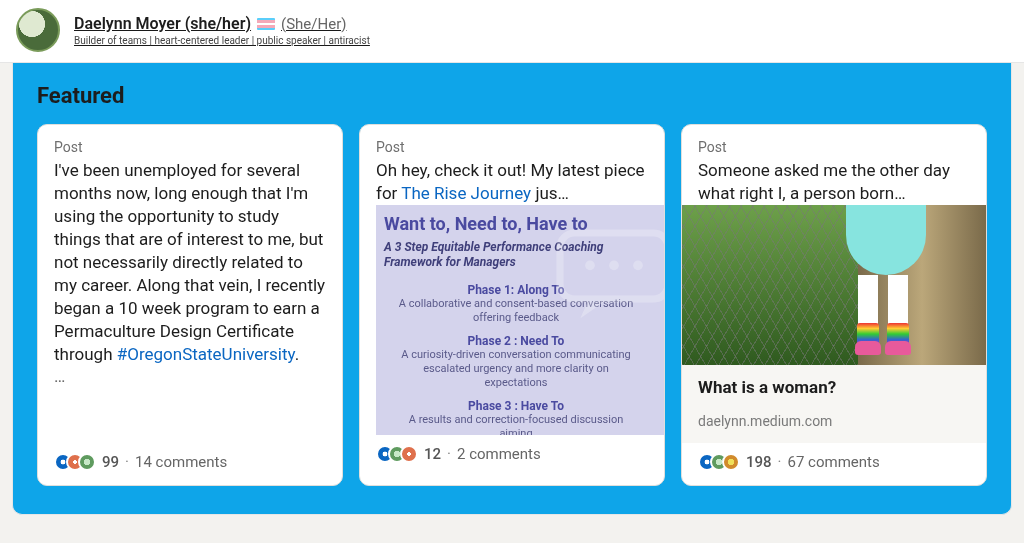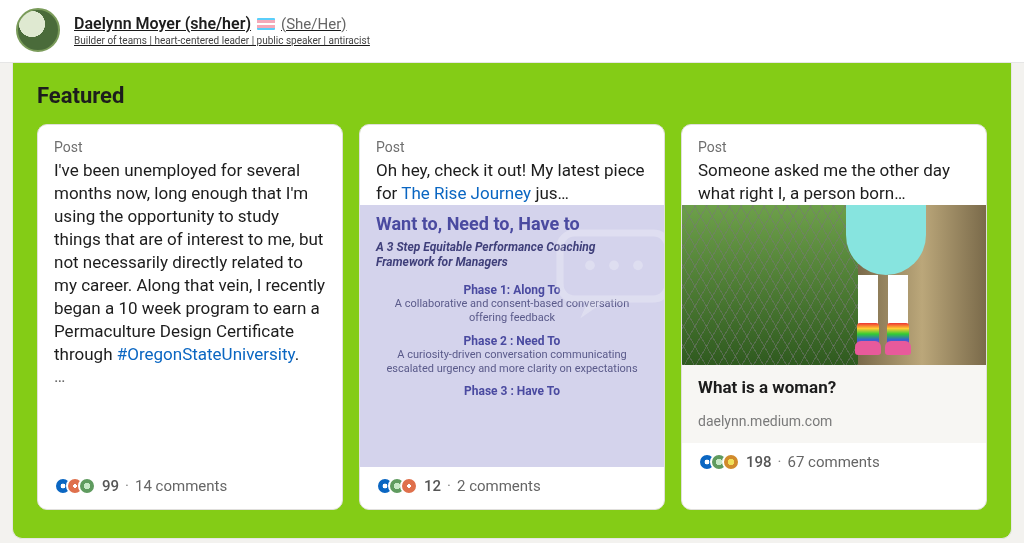--- a/index.html
+++ b/index.html
@@ -31,21 +31,21 @@
   .pronoun-parens { font-weight: 400; color: #666; font-size: 15px; }
   .headline { font-size: 10px; color: #444; margin-top: 2px; }
 
   .flag-icon {
     width: 18px; height: 12px; display: inline-block;
     background: linear-gradient(to bottom,#5bcefa 0 20%,#f5a9b8 20% 40%,#fff 40% 60%,#f5a9b8 60% 80%,#5bcefa 80% 100%);
     border-radius: 1px;
   }
 
   .main-card {
-    background: #84cc16;
+    background: #0ea5e9;
     margin: 0 12px 10px 12px;
     border-radius: 0 0 10px 10px;
     padding: 20px 24px 28px 24px;
     border: 1px solid #e6e6e6;
     border-top: none;
   }
 
   .section-title { font-size: 22px; font-weight: 700; margin-bottom: 16px; color:#1d1d1d;}
 
   .cards-row { display: flex; gap: 16px; }
@@ -84,26 +84,27 @@
   .r-like { background: radial-gradient(circle,#fff 0 25%,#0a66c2 26% 100%); }
   .r-heart { background: radial-gradient(circle,#fff 0 20%,#df704c 21% 100%); }
   .r-support { background: radial-gradient(circle,#c7e8c7 0 30%,#5f9b5f 31% 100%); }
   .r-insight { background: radial-gradient(circle,#f0e05a 0 30%,#d18b2c 31% 100%); }
   .count { font-weight: 500; color:#555; }
   .dot { color:#888; }
 
   
   .graphic2 {
     background: #d4d3ec;
-    padding: 8px 16px 6px 16px;
+    padding: 8px 16px 6px 8px;
     font-size: 12px;
     color: #4a4a8a;
     position: relative;
-    height: 262px;
+    height: 230px;
     overflow: hidden;
+    margin-left: 16px;
   }
   .graphic2 .g-title {
     font-size: 18px; font-weight: 700; color:#4a4aa0;
     white-space: nowrap; overflow: hidden;
   }
   .graphic2 .g-subtitle {
     font-style: italic; font-size: 12px; color:#3f3f7a; font-weight:700;
     margin: 6px 0 12px 0; line-height:1.3;
   }
   .graphic2 .phase-title { text-align:center; font-weight:700; color:#4a4aa0; font-size:12px; margin-top:8px;}
@@ -219,20 +220,21 @@
             <circle cx="70" cy="32" r="4" fill="#fff"></circle>
           <path d="M30 58 L22 76 L48 58 Z" fill="#fff"></path>
         </svg>
         <div class="g-title">Want to, Need to, Have to</div>
         <div class="g-subtitle">A 3 Step Equitable Performance Coaching Framework for Managers</div>
         <div class="phase-title">Phase 1: Along To</div>
         <div class="phase-desc">A collaborative and consent-based conversation offering feedback</div>
         <div class="phase-title">Phase 2 : Need To</div>
         <div class="phase-desc">A curiosity-driven conversation communicating escalated urgency and more clarity on expectations</div>
         <div class="phase-title">Phase 3 : Have To</div>
+        <div class="phase-desc">A results and correction-focused discussion aiming</div>
       </div>
       <div class="social-bar">
         <span class="reaction-cluster">
           <span class="reaction r-like"></span>
           <span class="reaction r-support"></span>
           <span class="reaction r-heart"></span>
         </span>
         <span class="count">12</span>
         <span class="dot">·</span>
         <span>2 comments</span>

